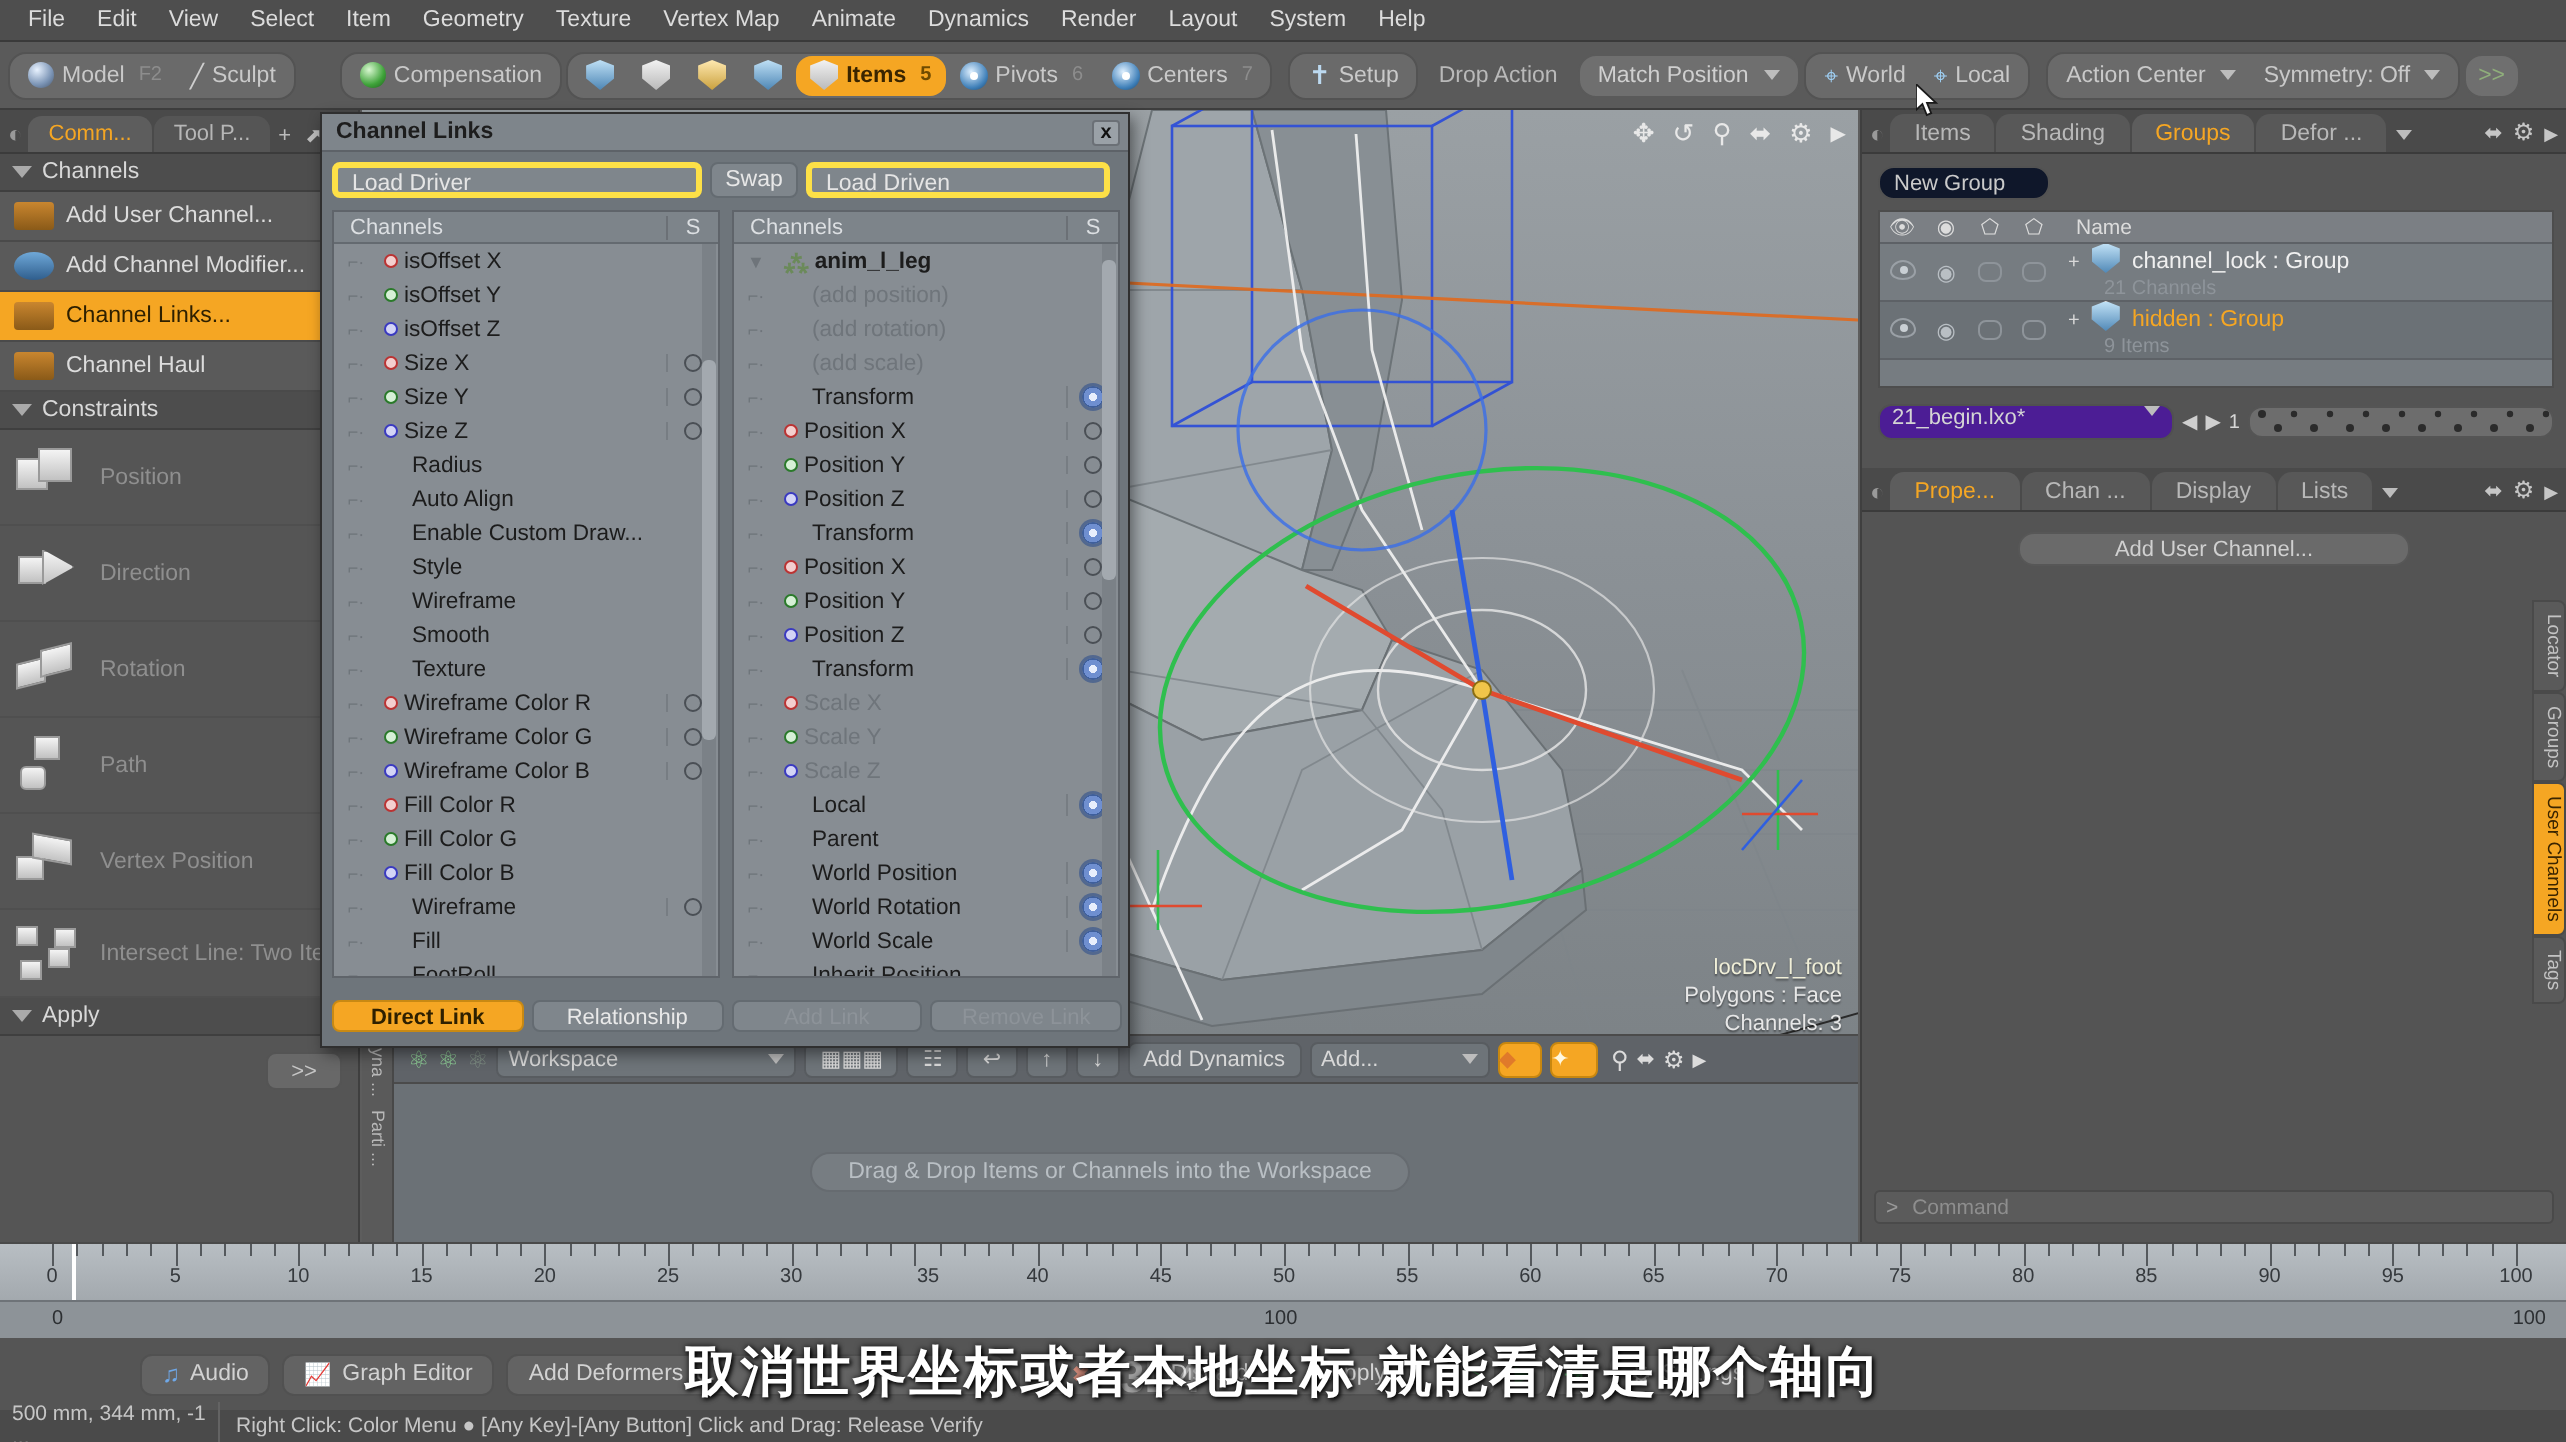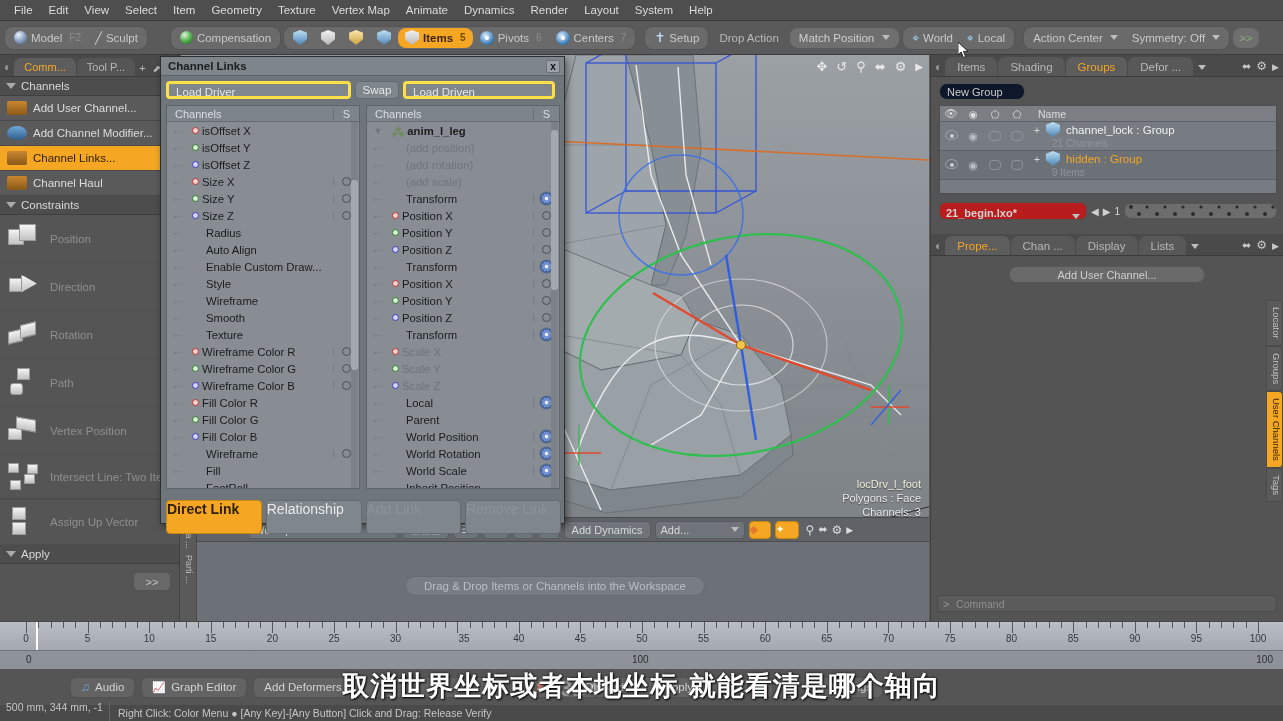--- a/index.html
+++ b/index.html
@@ -88,21 +88,21 @@
   .rtab { height:19px;padding:0 12px;border-radius:7px 7px 0 0;background:#585858;color:#b8b8b8;font-size:11.5px;display:flex;align-items:center;}
   .rtab.active { background:#5d5d5d;color:#f5a623;}
   .newgroup { margin:6px 0 0 8px; width:86px;height:17px;background:#0f172a;border:1px solid #525252;border-radius:8px;color:#cacaca;font-size:11px;line-height:16px;padding-left:7px;}
   .glist { margin:5px 6px 0 8px; background:#666b70; border:1px solid #4d4d4d;}
   .ghead { height:15px;background:#7b7f84;display:flex;align-items:center;color:#dcdcdc;font-size:10.5px;}
   .grow { height:29px; display:flex; align-items:center; border-top:1px solid #5d6166;}
   .eye { width:13px;height:10px;border-radius:50% 50% 50% 50%/60% 60% 40% 40%;border:1px solid #9aa0a6;position:relative;}
   .eye:after{content:"";position:absolute;left:4px;top:2.5px;width:4px;height:4px;border-radius:50%;background:#c9cfd4;}
   .rsq { width:12px;height:10px;border:1px solid #8e949a;border-radius:4px;}
   .filerow { margin:8px 6px 0 8px; height:18px; display:flex; align-items:center; gap:4px;}
-  .fsel { width:148px;height:18px;background:#b91c1c;border:1px solid #505050;border-radius:7px;display:flex;align-items:flex-end;justify-content:space-between;padding:0 6px;color:#d4d4d4;font-size:11px;font-weight:bold;}
+  .fsel { width:148px;height:18px;background:#4c1d95;border:1px solid #505050;border-radius:7px;display:flex;align-items:flex-start;justify-content:space-between;padding:0 6px;color:#d4d4d4;font-size:11px;}
   .keyline { flex:1;height:16px;background:#6d6d6d;border:1px solid #555;border-radius:7px;position:relative;overflow:hidden;}
   .addusr { margin:10px auto 0;width:196px;height:17px;background:#6a6a6a;border:1px solid #575757;border-radius:8px;color:#d0d0d0;font-size:11px;text-align:center;line-height:16px;}
   .vtabstrip { position:absolute; right:0; top:245px; width:17px; }
   .vtab { width:17px; background:#5a5a5a;border:1px solid #4a4a4a;border-radius:0 4px 4px 0;color:#c3c3c3;font-size:9.5px;writing-mode:vertical-rl;text-align:center;padding:6px 0;}
   .vtab.active { background:#f5a623;color:#3a2500;}
   .cmdline { position:absolute; left:937px; top:595px; width:340px;height:17px;background:#5b5b5b;border:1px solid #4a4a4a;border-radius:3px;color:#8e8e8e;font-size:10.5px;line-height:16px;padding-left:5px;}
 
   
   #dlg { left:160px; top:56px; width:405px; height:468px; background:#6e757b; border:1px solid #2f2f2f; box-shadow:2px 3px 7px rgba(0,0,0,.45); }
   #dlgTitle { height:19px; background:#7e858b; display:flex;align-items:center;justify-content:space-between;padding:0 4px 0 7px; font-weight:bold;color:#1d1d1d;font-size:11.5px;border-bottom:1px solid #5d6268;}
@@ -123,21 +123,21 @@
   .chrow.bold .lbl { font-weight:bold; }
   .chrow.ind .lbl { padding-left:17px; }
   .dot { width:7px;height:7px;border-radius:50%;border:1.4px solid #b33; background:#f3cfcf; flex:none;}
   .dot.g { border-color:#2a7a2a; background:#d6f0d6;}
   .dot.b { border-color:#3a3ac0; background:#d4d4f5;}
   .ring { width:9px;height:9px;border-radius:50%;border:1.3px solid #4a4f55;}
   .gear { width:11px;height:11px;border-radius:50%;background:radial-gradient(circle,#e8eefc 0 25%,#6f8fd0 26% 60%,#3f5f9b 61%); box-shadow:0 0 0 1.5px #52688f;}
   .scroll { position:absolute; right:1px; top:16px; width:7px; height:366px; background:#7b8187;}
   .scroll i { position:absolute; left:0; width:7px; background:#a3a9af; border-radius:3px;}
   .dlgbtns { position:absolute; left:5px; bottom:5px; width:395px; height:18px; display:flex; gap:4px;}
-  .dbtn { flex:1; height:34px; background:#7f868c;border:1px solid #646b71;border-radius:4px;color:#e9e9e9;font-size:14px;line-height:17px;}
+  .dbtn { flex:1; height:16px; background:#7f868c;border:1px solid #646b71;border-radius:4px;color:#e9e9e9;font-size:11px;text-align:center;line-height:17px;}
   .dbtn.sel { background:#f5a623; color:#2e2000; font-weight:bold; border-color:#c88913;}
   .dbtn.off { color:#8d9399; }
 
   
   #timeline { left:0; top:621px; width:1283px; height:48px; background:#a8aeb3; border-top:1px solid #4a4a4a;}
   #ruler { position:relative; height:28px; background:linear-gradient(#b8bec3,#a3a9ae); }
   #ruler .tick { position:absolute; top:0; width:1px; background:#55595d;}
   #ruler .lab { position:absolute; top:11px; font-size:10px; color:#35393d; transform:translateX(-50%);}
   #playhead { position:absolute; top:0; width:2px; height:28px; background:#fff;}
   #rangebar { height:19px; background:#8d9398; border-top:1px solid #6e7378; position:relative;}
@@ -350,27 +350,20 @@
   <div class="bigrow" style="height:44px;">
     <span class="cubeico">
       <i style="left:0;top:1px;width:11px;height:10px;"></i>
         <i style="left:19px;top:2px;width:11px;height:10px;"></i>
         <i style="left:2px;top:18px;width:11px;height:10px;"></i>
         <i style="left:16px;top:12px;width:11px;height:10px;"></i>
     </span>
     <span>Intersect Line: Two Ite...</span>
   </div>
 
-  <div class="bigrow" style="height:46px;border-top:1px solid #4a4a4a;">
-    <span class="cubeico">
-      <i style="left:4px;top:0;width:14px;height:13px;"></i>
-        <i style="left:4px;top:15px;width:14px;height:13px;"></i>
-    </span>
-    <span>Assign Up Vector</span>
-  </div>
 
   <div class="sec-head" style="position:relative;">
     <span class="tri"></span>
     <span>Apply</span>
   </div>
   <div style="position:relative;height:40px;">
     <div class="applybtn" style="top:8px;">
       <span>&gt;&gt;</span>
     </div>
   </div>

